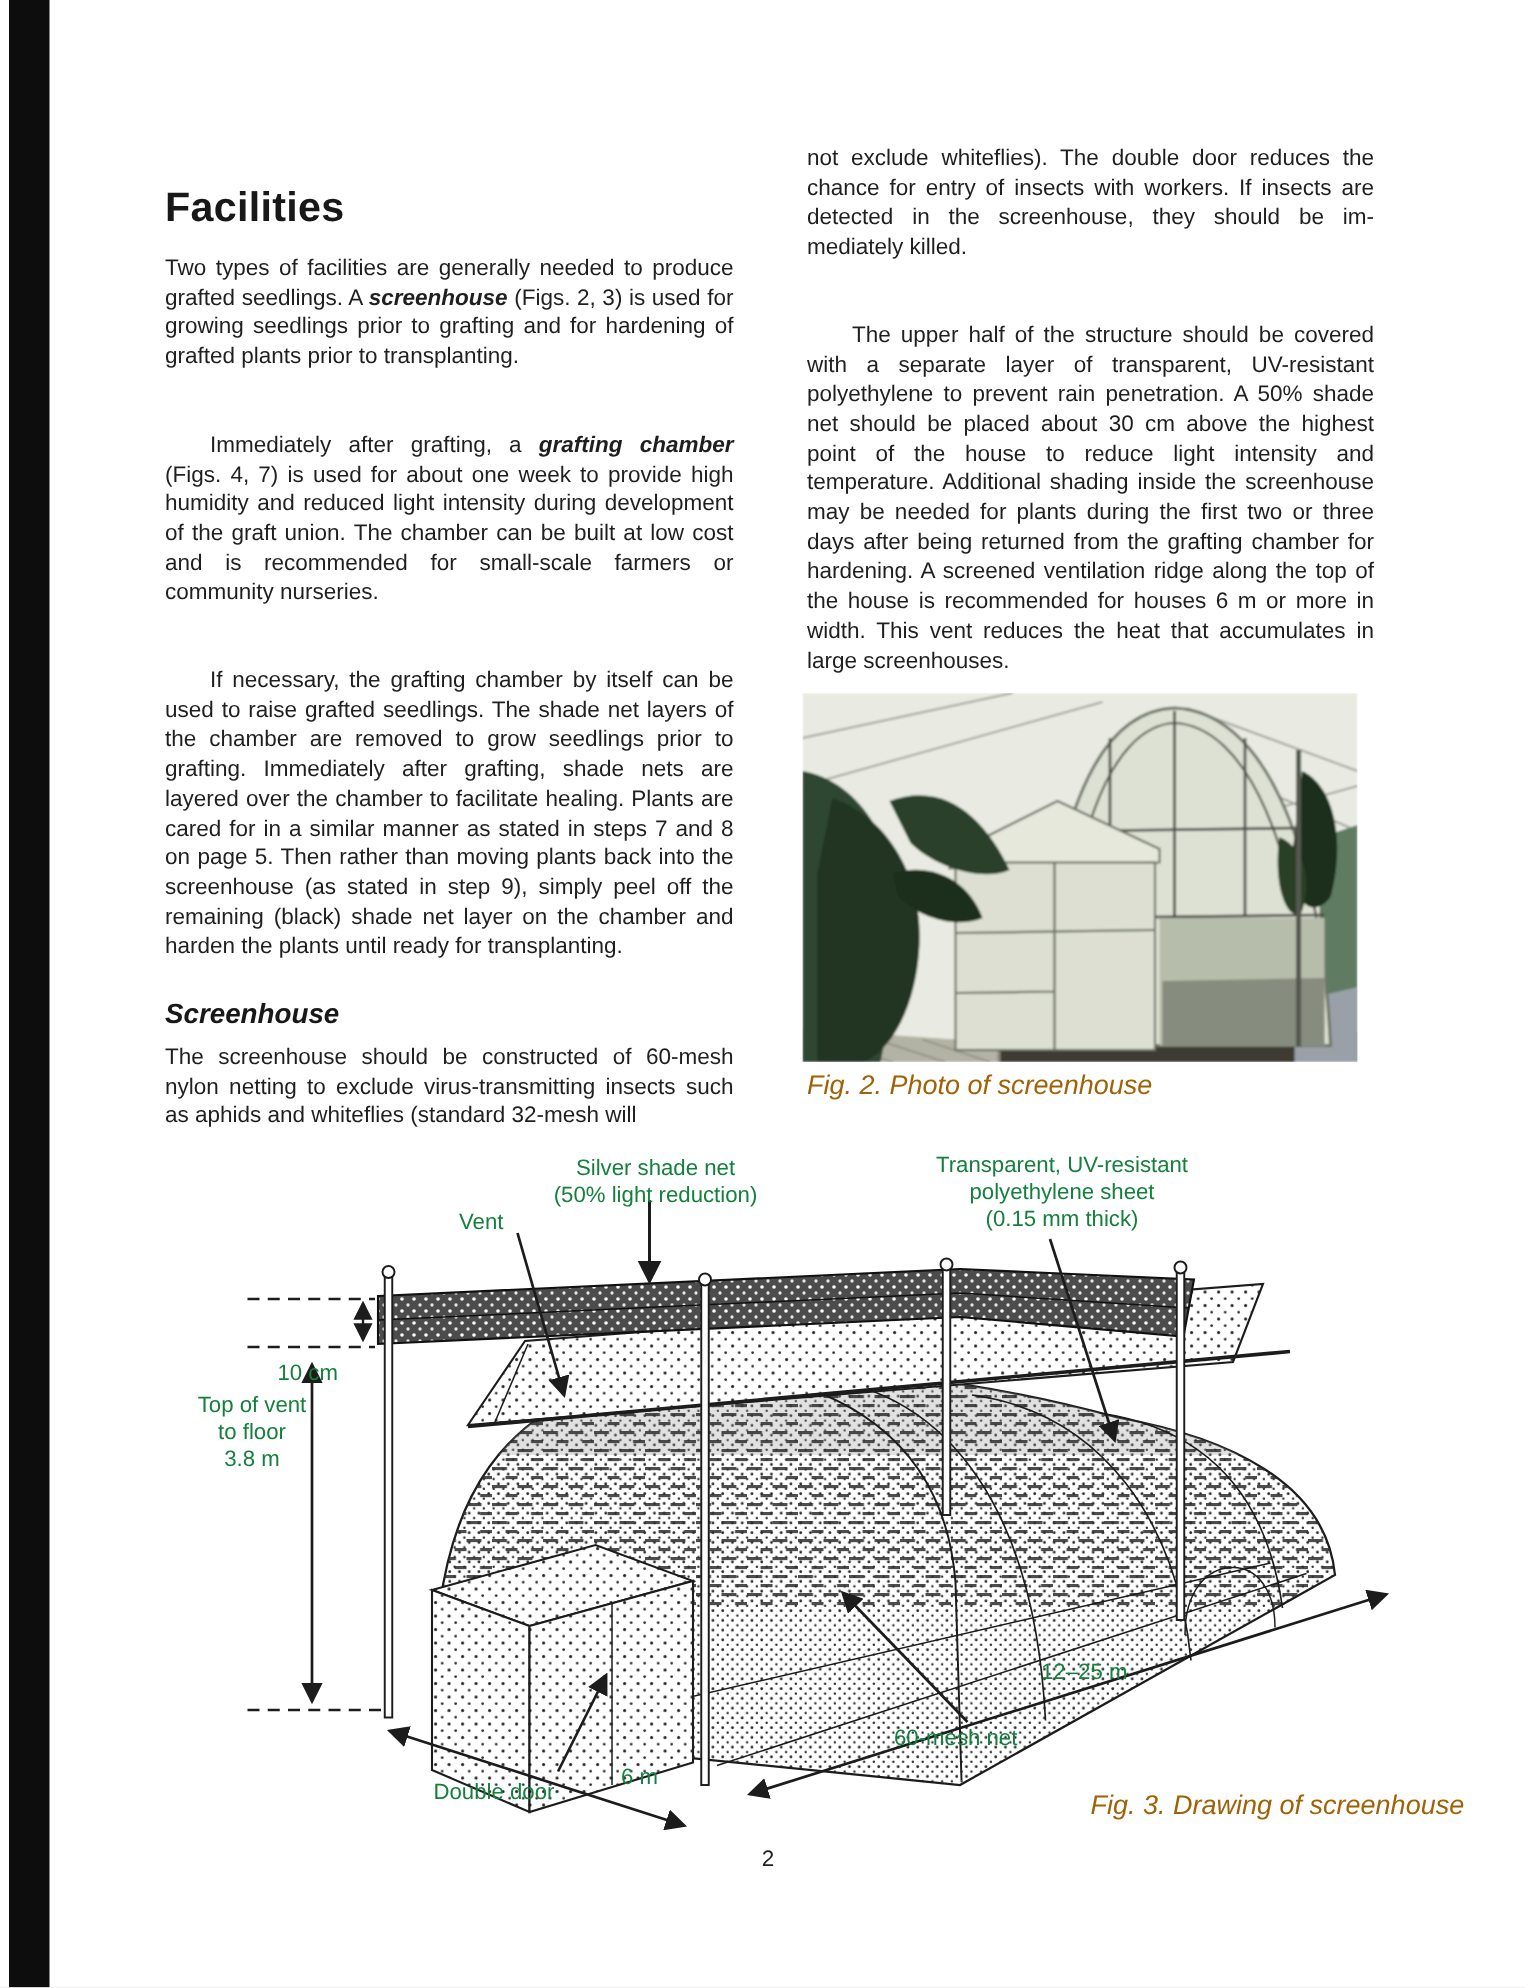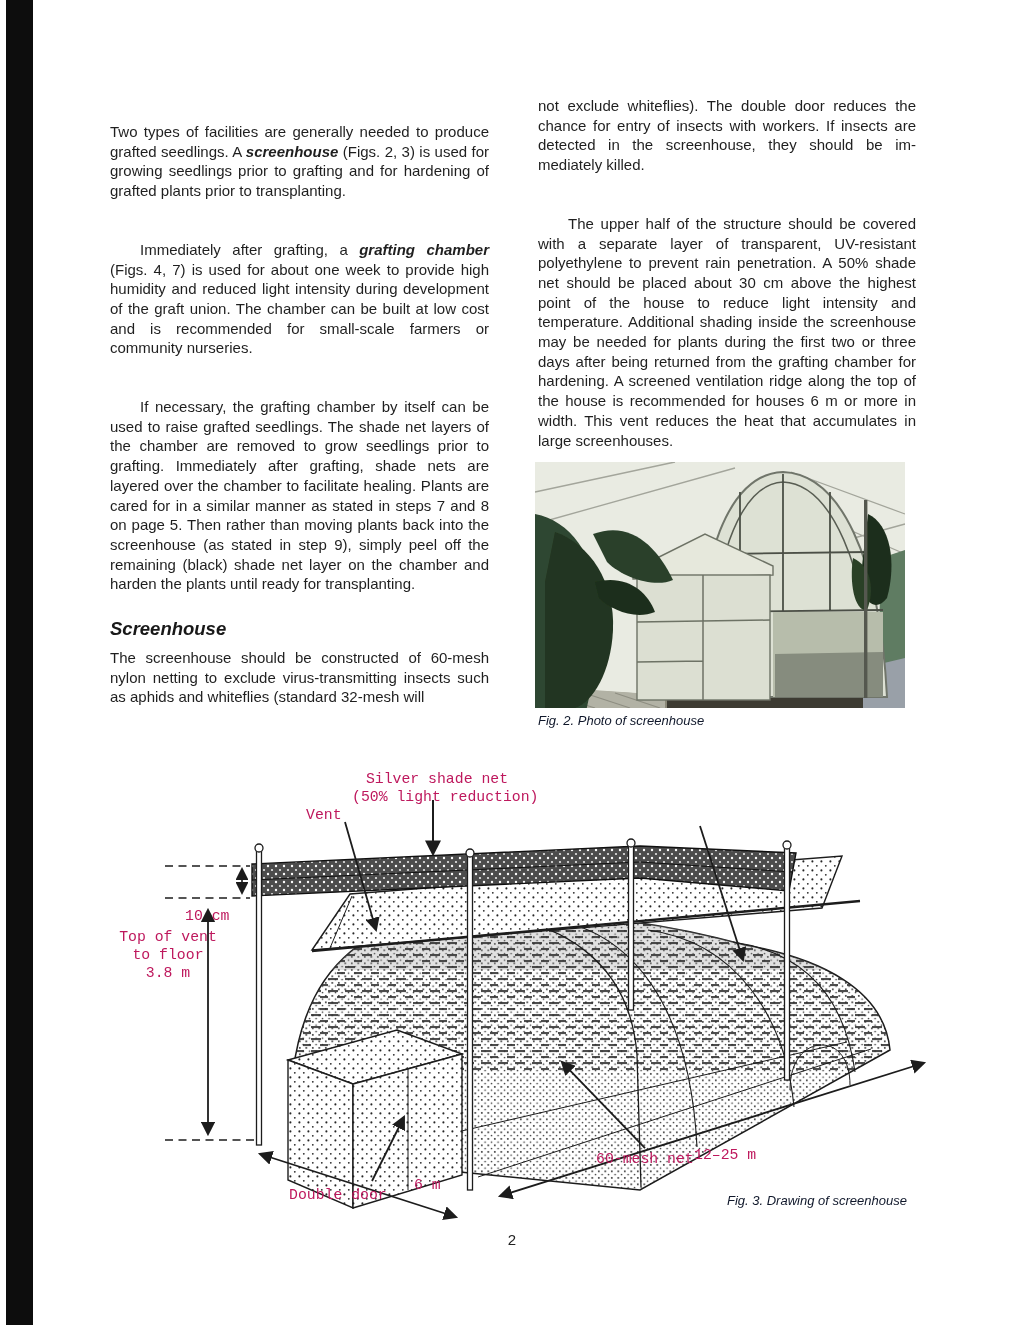--- a/index.html
+++ b/index.html
@@ -7,34 +7,35 @@
         font-family:"Liberation Sans","DejaVu Sans",sans-serif;color:#1f1f1f;}
   .scanbar{position:absolute;left:6px;top:0;width:27px;height:100%;background:#0d0d0d;}
   .col{position:absolute;}
   #leftcol{left:110px;top:122px;width:379px;}
   #rightcol{left:538px;top:96px;width:378px;}
   .body-p{font-size:15px;line-height:19.7px;text-align:justify;margin:0 0 20px 0;color:#1f1f1f;}
   .ind{text-indent:30px;margin-top:39px;}
   h1.facil{font-size:27.5px;line-height:32px;font-weight:bold;margin:0 0 15px 0;color:#181818;letter-spacing:.2px;}
   h2.screen{font-size:18.5px;line-height:22px;font-weight:bold;font-style:italic;margin:24px 0 8px 0;color:#181818;}
   .em{font-weight:bold;font-style:italic;}
-  .caption{position:absolute;font-size:13px;font-style:italic;color:#0f172a;white-space:nowrap;}
-  .dlabel{position:absolute;font-size:14.8px;line-height:18px;color:#be185d;white-space:nowrap;font-family:Liberation Mono, monospace;}
+  .caption{position:absolute;font-size:18px;font-style:italic;color:#a16207;white-space:nowrap;}
+  .dlabel{position:absolute;font-size:14.8px;line-height:18px;color:#15803d;white-space:nowrap;}
   .ctr{text-align:center;}
   .photo{position:absolute;left:535px;top:462px;width:370px;height:246px;}
   .drawing{position:absolute;left:90px;top:760px;width:850px;height:470px;}
   .pagenum{position:absolute;left:482px;top:1231px;width:60px;text-align:center;font-size:15px;color:#222;}
 </style>
 </head>
 <body>
 
 <div class="page">
   <div class="scanbar"></div>
 
   <div class="col" id="leftcol">
+    <h1 class="facil">Facilities</h1>
     <p class="body-p"><span>Two types of facilities are generally needed to pro­duce grafted seedlings. A </span><span class="em">screenhouse</span><span> (Figs. 2, 3) is used for growing seedlings prior to grafting and for hardening of grafted plants prior to transplanting.</span></p>
     <p class="body-p ind"><span>Immediately after grafting, a </span><span class="em">grafting cham­ber</span><span> (Figs. 4, 7) is used for about one week to pro­vide high humidity and reduced light intensity during development of the graft union. The chamber can be built at low cost and is recommended for small-scale farmers or community nurseries.</span></p>
     <p class="body-p ind"><span>If necessary, the grafting chamber by itself can be used to raise grafted seedlings. The shade net layers of the chamber are removed to grow seed­lings prior to grafting. Immediately after grafting, shade nets are layered over the chamber to facili­tate healing. Plants are cared for in a similar man­ner as stated in steps 7 and 8 on page 5. Then rather than moving plants back into the screenhouse (as stated in step 9), simply peel off the remaining (black) shade net layer on the chamber and harden the plants until ready for transplanting.</span></p>
     <h2 class="screen">Screenhouse</h2>
     <p class="body-p"><span>The screenhouse should be constructed of 60-mesh nylon netting to exclude virus-transmitting insects such as aphids and whiteflies (standard 32-mesh will</span></p>
   </div>
 
   <div class="col" id="rightcol">
     <p class="body-p"><span>not exclude whiteflies). The double door reduces the chance for entry of insects with workers. If insects are detected in the screenhouse, they should be im­mediately killed.</span></p>
     <p class="body-p ind"><span>The upper half of the structure should be covered with a separate layer of transparent, UV-resistant polyethylene to prevent rain penetration. A 50% shade net should be placed about 30 cm above the highest point of the house to reduce light intensity and temperature. Additional shading inside the screenhouse may be needed for plants during the first two or three days after being returned from the grafting chamber for hardening. A screened ventila­tion ridge along the top of the house is recommended for houses 6 m or more in width. This vent reduces the heat that accumulates in large screenhouses.</span></p>
@@ -169,27 +170,32 @@
       <line x1="343" y1="40" x2="343" y2="94" stroke-width="2" marker-end="url(#ah)"></line>
       <line x1="610" y1="66" x2="653" y2="200" stroke-width="1.8" marker-end="url(#ah)"></line>
     </g>
   </svg>
 
   <div class="dlabel" style="left:306px;top:806px;">Vent</div>
   <div class="dlabel ctr" style="left:352px;top:770px;width:170px;">
     <div>Silver shade net</div>
     <div>(50% light reduction)</div>
   </div>
+  <div class="dlabel ctr" style="left:608px;top:768px;width:200px;">
+    <div>Transparent, UV-resistant</div>
+    <div>polyethylene sheet</div>
+    <div>(0.15 mm thick)</div>
+  </div>
   <div class="dlabel" style="left:185px;top:867px;margin-top:40px;">10 cm</div>
   <div class="dlabel ctr" style="left:118px;top:928px;width:100px;">
     <div>Top of vent</div>
     <div>to floor</div>
     <div>3.8 m</div>
   </div>
-  <div class="dlabel" style="left:694px;top:1106px;margin-top:40px;">12–25 m</div>
+  <div class="dlabel" style="left:694px;top:1106px;">12–25 m</div>
   <div class="dlabel" style="left:596px;top:1150px;">60-mesh net</div>
   <div class="dlabel" style="left:414px;top:1176px;">6 m</div>
   <div class="dlabel" style="left:289px;top:1186px;">Double door</div>
 
   <div class="caption" style="left:703px;top:1193px;margin-left:24px;">Fig. 3. Drawing of screenhouse</div>
 
   <div class="pagenum">2</div>
 </div>
 
 </body></html>

